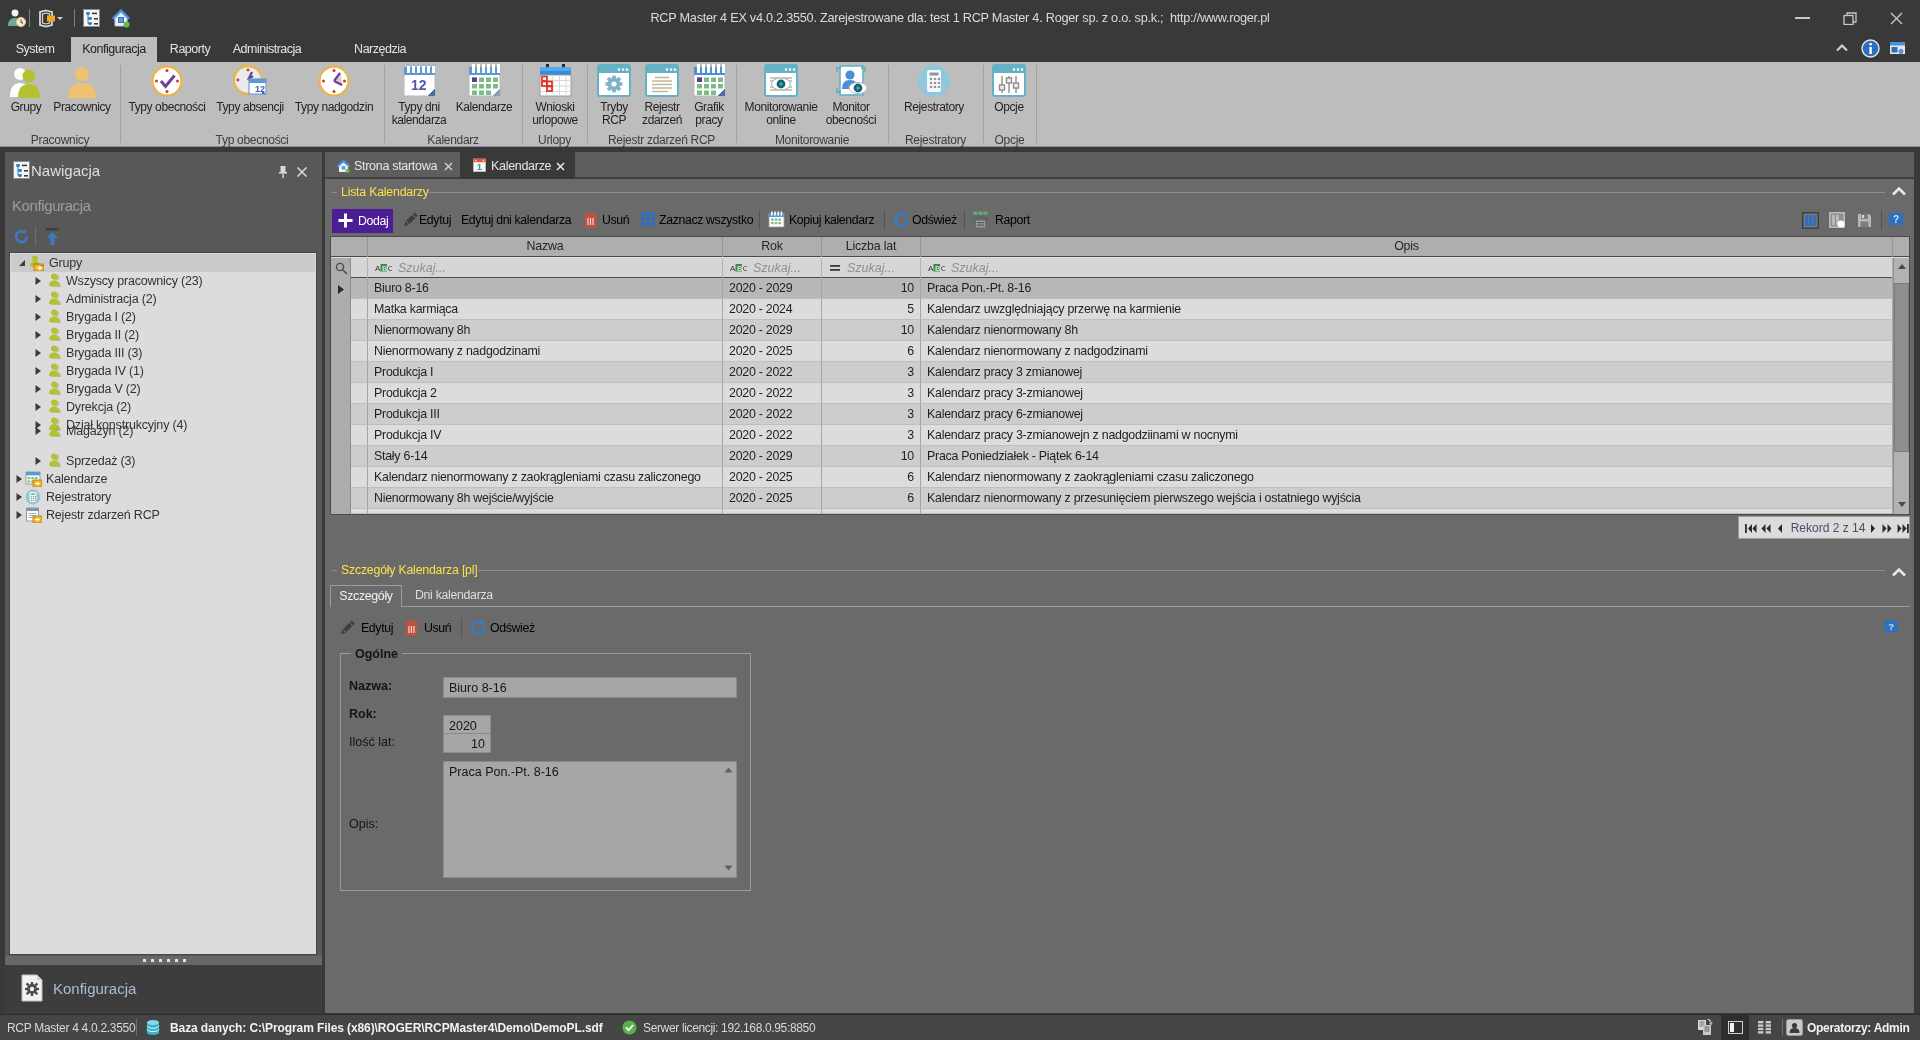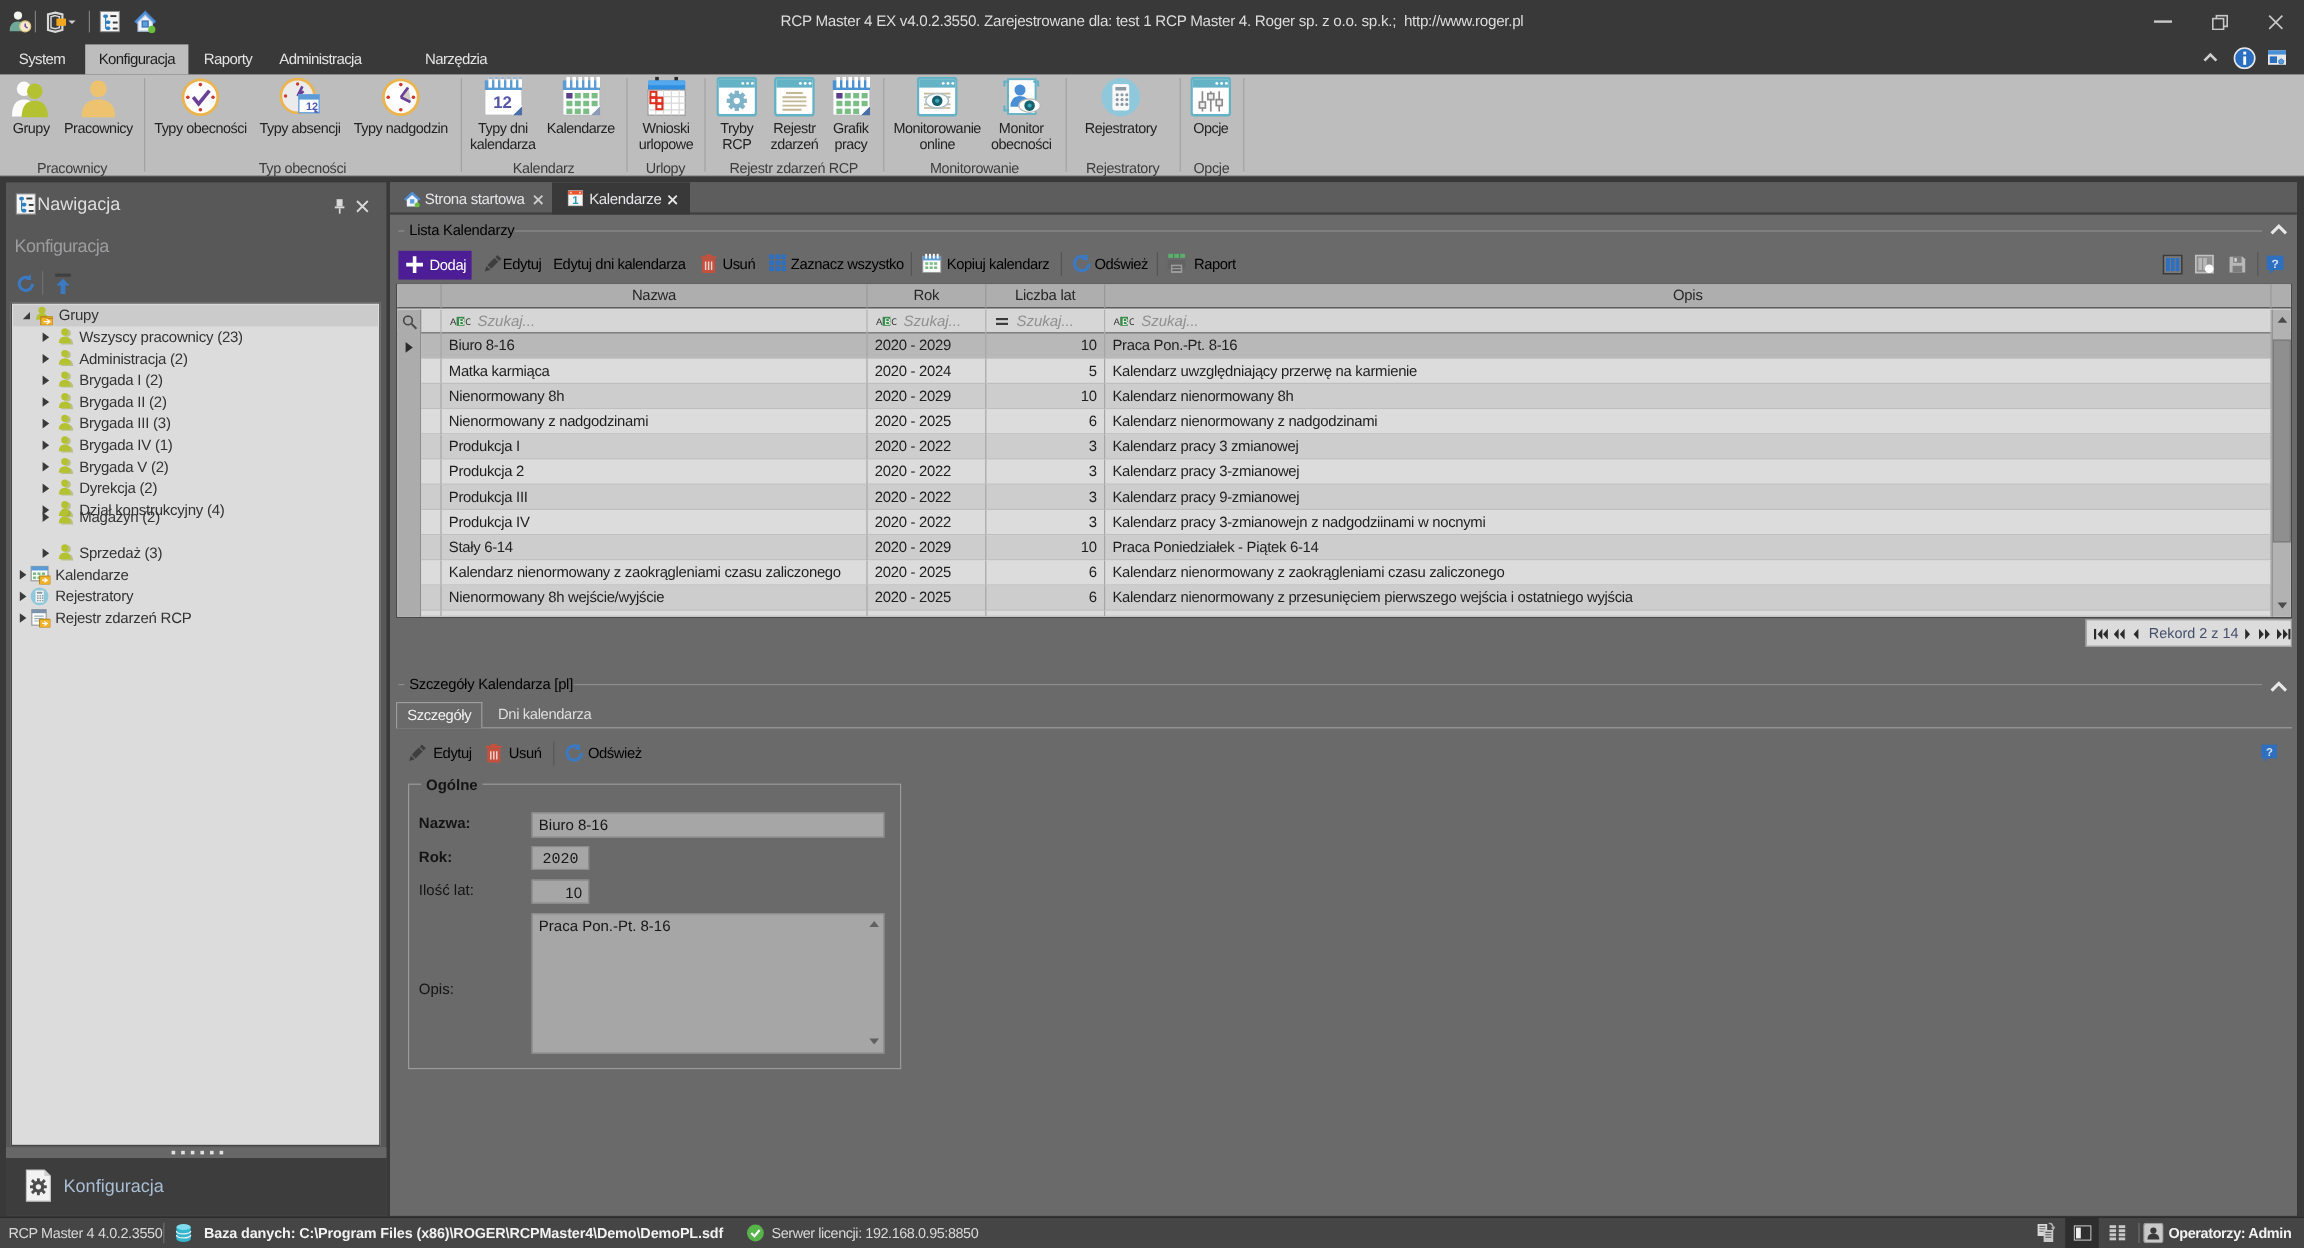--- a/index.html
+++ b/index.html
@@ -42,21 +42,21 @@
 #navbottom .txt { position:absolute; left:48px; top:15px; font-size:15px; color:#a9bdd3; }
 
 
 #content { left:325px; top:5px; width:1589px; height:861px; background:#6a6a6a; }
 #tabbar { left:0; top:0; width:1589px; height:27px; background:#5d5d5d; }
 .doctab { position:absolute; top:0; height:27px; font-size:12.5px; letter-spacing:-0.3px; color:#e6e6ea; }
 .doctab .lbl { position:absolute; top:7px; }
 #page { left:0; top:27px; width:1589px; height:834px; background:#6a6a6a; }
 
 
-.grouplabel { position:absolute; font-size:12.3px; letter-spacing:-0.2px; color:#000000; }
+.grouplabel { position:absolute; font-size:12.3px; letter-spacing:-0.2px; color:#fde047; }
 .groupline { position:absolute; height:1px; background:#8d8d8d; }
 .chevron { position:absolute; }
 .tbtext { position:absolute; top:4.5px; font-size:12.3px; letter-spacing:-0.35px; color:#000000; white-space:nowrap; }
 .tbicon { position:absolute; top:3px; }
 .tbsep { position:absolute; top:2px; width:1px; height:20px; background:#555; }
 
 
 #grid { left:5px; top:57px; width:1580px; height:279px; background:#dcdcdc; border:1px solid #4a4a4a; }
 #ghead { position:absolute; left:0; top:0; width:1578px; height:20px; background:#aeaeae; border-bottom:1px solid #4a4a4a; }
 .ghcell { position:absolute; top:0; height:20px; line-height:19px; text-align:center; font-size:12.4px; letter-spacing:-0.2px; color:#262626; border-right:1px solid #989898; }
@@ -1050,21 +1050,21 @@
           <div class="gcell" style="left:17px;width:355px;">Produkcja 2</div>
           <div class="gcell" style="left:372px;width:99px;">2020 - 2022</div>
           <div class="gcell" style="left:471px;width:99px;text-align:right;">3</div>
           <div class="gcell" style="left:570px;width:972px;">Kalendarz pracy 3-zmianowej</div>
         </div>
         <div class="grow" style="top:167px;background:#cdcdcd;">
           <div class="gcell" style="left:0;width:17px;"></div>
           <div class="gcell" style="left:17px;width:355px;">Produkcja III</div>
           <div class="gcell" style="left:372px;width:99px;">2020 - 2022</div>
           <div class="gcell" style="left:471px;width:99px;text-align:right;">3</div>
-          <div class="gcell" style="left:570px;width:972px;">Kalendarz pracy 9-zmianowej</div>
+          <div class="gcell" style="left:570px;width:972px;">Kalendarz pracy 6-zmianowej</div>
         </div>
         <div class="grow" style="top:188px;background:#dcdcdc;">
           <div class="gcell" style="left:0;width:17px;"></div>
           <div class="gcell" style="left:17px;width:355px;">Produkcja IV</div>
           <div class="gcell" style="left:372px;width:99px;">2020 - 2022</div>
           <div class="gcell" style="left:471px;width:99px;text-align:right;">3</div>
           <div class="gcell" style="left:570px;width:972px;">Kalendarz pracy 3-zmianowejn z nadgodziinami w nocnymi</div>
         </div>
         <div class="grow" style="top:209px;background:#cdcdcd;">
           <div class="gcell" style="left:0;width:17px;"></div>
@@ -1169,21 +1169,21 @@
           <rect x="0.5" y="0.5" width="13" height="11.5" fill="#2f6fbf"></rect>
           <path d="M3 12 l0 3 l2.6-3 z" fill="#2f6fbf"></path>
           <text x="4.3" y="9.8" font-size="9.5" font-weight="bold" fill="#cfe0f2" font-family="Liberation Sans">?</text>
         </svg>
       </div>
       <div class="abs" id="ogolne">
         <div class="abs" style="left:10px;top:-7px;background:#6a6a6a;padding:0 4px;font-size:12.5px;font-weight:bold;color:#141414;">Ogólne</div>
         <div class="flabel" style="top:25px;font-weight:bold;">Nazwa:</div>
         <div class="finput" style="left:102px;top:23px;width:294px;height:21px;padding:1px 5px;">Biuro 8-16</div>
         <div class="flabel" style="top:53px;font-weight:bold;">Rok:</div>
-        <div class="finput" style="left:102px;top:51px;width:48px;height:20px;padding:1px 5px;text-align:center;font-family:Liberation Mono, monospace;">2020</div>
+        <div class="finput" style="left:102px;top:61px;width:48px;height:20px;padding:1px 5px;text-align:left;">2020</div>
         <div class="flabel" style="top:81px;">Ilość lat:</div>
         <div class="finput" style="left:102px;top:79px;width:48px;height:20px;padding:1px 5px;text-align:right;">10</div>
         <div class="flabel" style="top:163px;">Opis:</div>
         <div class="finput" style="left:102px;top:107px;width:294px;height:117px;padding:1px 5px;">Praca Pon.-Pt. 8-16
           <div class="abs" style="right:1px;top:1px;width:14px;height:113px;">
             <svg class="abs" style="left:2.5px;top:4px;" width="9" height="6" viewBox="0 0 9 6">
                 <path d="M0.5 5.5 L4.5 0.5 L8.5 5.5 Z" fill="#606060"></path>
               </svg>
             <svg class="abs" style="left:2.5px;top:102px;" width="9" height="6" viewBox="0 0 9 6">
                 <path d="M0.5 0.5 L4.5 5.5 L8.5 0.5 Z" fill="#606060"></path>

